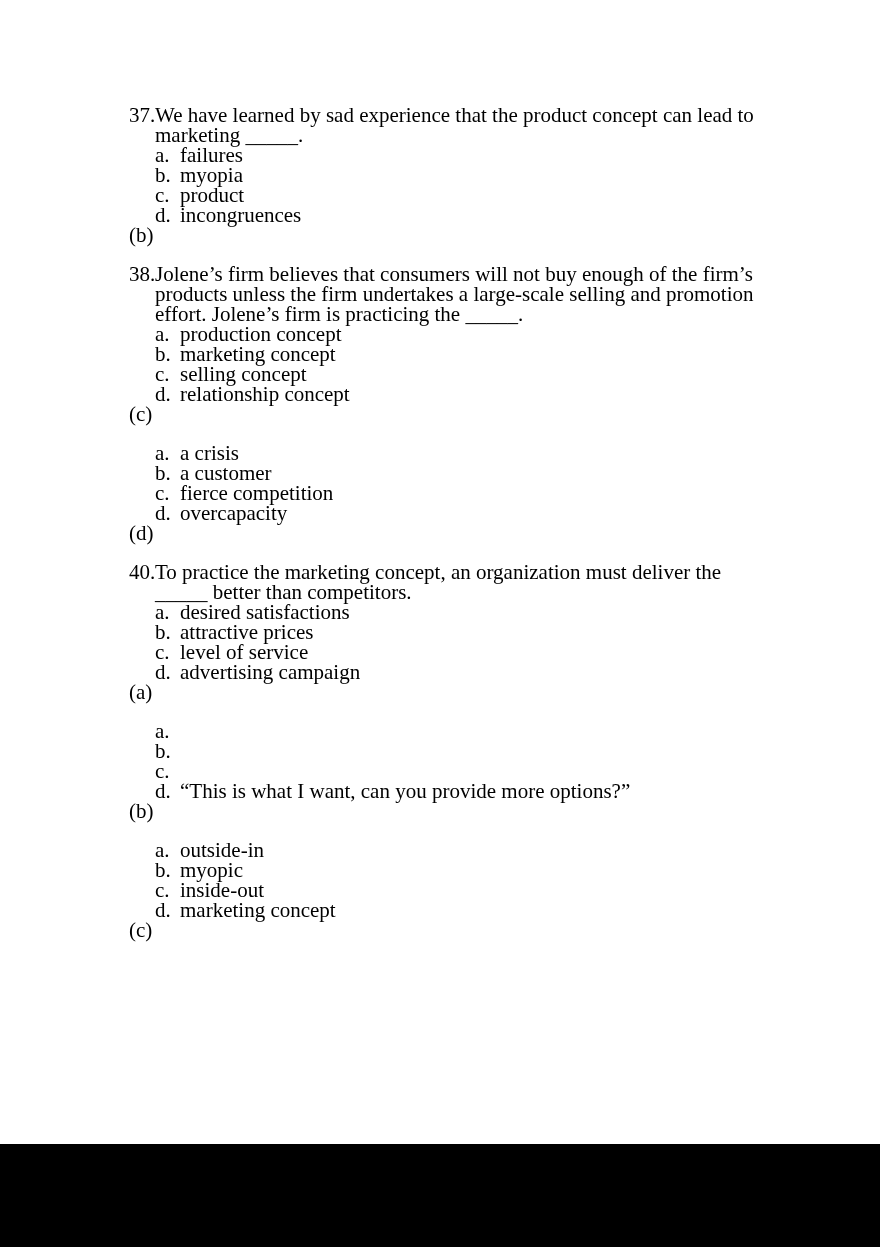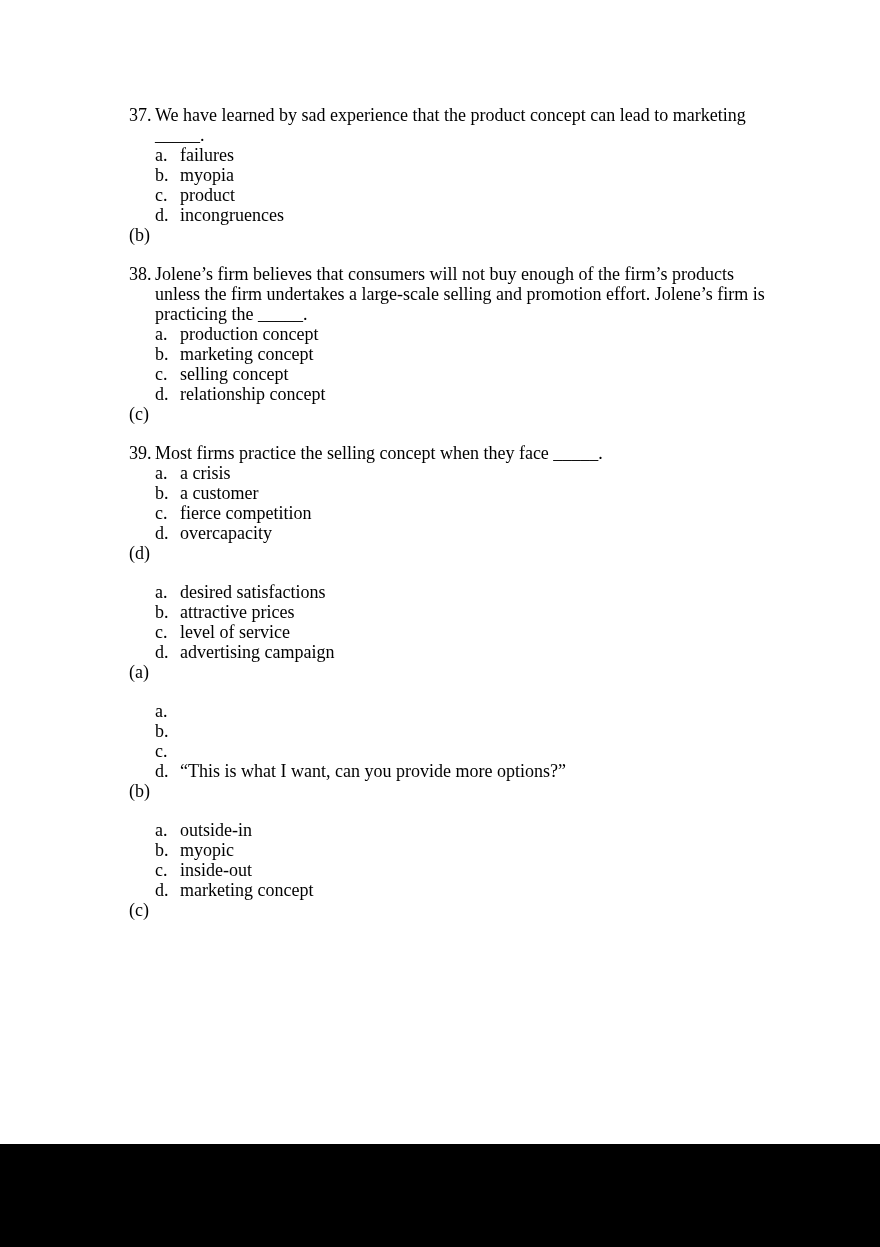--- a/index.html
+++ b/index.html
@@ -1,19 +1,19 @@
 <!DOCTYPE html>
 <html><head>
 <meta charset="utf-8">
 <style>
   html, body { margin: 0; padding: 0; }
   body { width: 880px; height: 1247px; background: #000; position: relative; overflow: hidden; }
   .page { position: absolute; left: 0; top: 0; width: 880px; height: 1144px; background: #fff; }
   .doc { position: absolute; left: 129px; top: 105px; width: 640px;
-         font-family: "Liberation Serif", serif; font-size: 18px; color: #000; line-height: 20px; }
+         font-family: "Liberation Serif", serif; font-size: 21px; color: #000; line-height: 20px; }
   .q { margin-bottom: 19px; }
   .stem { display: flex; }
   .qnum { width: 26px; flex: none; }
   .qtext { flex: 1; }
   .opt { display: flex; padding-left: 26px; }
   .opt .ol { width: 25px; flex: none; }
   .ans { }
 </style>
 </head>
 <body>
@@ -60,43 +60,43 @@
           <span class="ol">c.</span>
           <span>selling concept</span>
         </div>
         <div class="opt">
           <span class="ol">d.</span>
           <span>relationship concept</span>
         </div>
         <div class="ans">(c)</div>
       </div>
       <div class="q">
-        <div class="stem">
-          <span class="qnum">39.</span>
-          <span class="qtext">Most firms practice the selling concept when they face _____.</span>
-        </div>
         <div class="opt">
           <span class="ol">a.</span>
           <span>a crisis</span>
         </div>
         <div class="opt">
           <span class="ol">b.</span>
           <span>a customer</span>
         </div>
         <div class="opt">
           <span class="ol">c.</span>
           <span>fierce competition</span>
         </div>
         <div class="opt">
           <span class="ol">d.</span>
           <span>overcapacity</span>
         </div>
         <div class="ans">(d)</div>
       </div>
       <div class="q">
+        <div class="stem">
+          <span class="qnum">40.</span>
+          <span class="qtext">To practice the marketing concept, an organization must deliver the _____ better than competitors.</span>
+        </div>
         <div class="opt">
           <span class="ol">a.</span>
           <span>desired satisfactions</span>
         </div>
         <div class="opt">
           <span class="ol">b.</span>
           <span>attractive prices</span>
         </div>
         <div class="opt">
           <span class="ol">c.</span>

